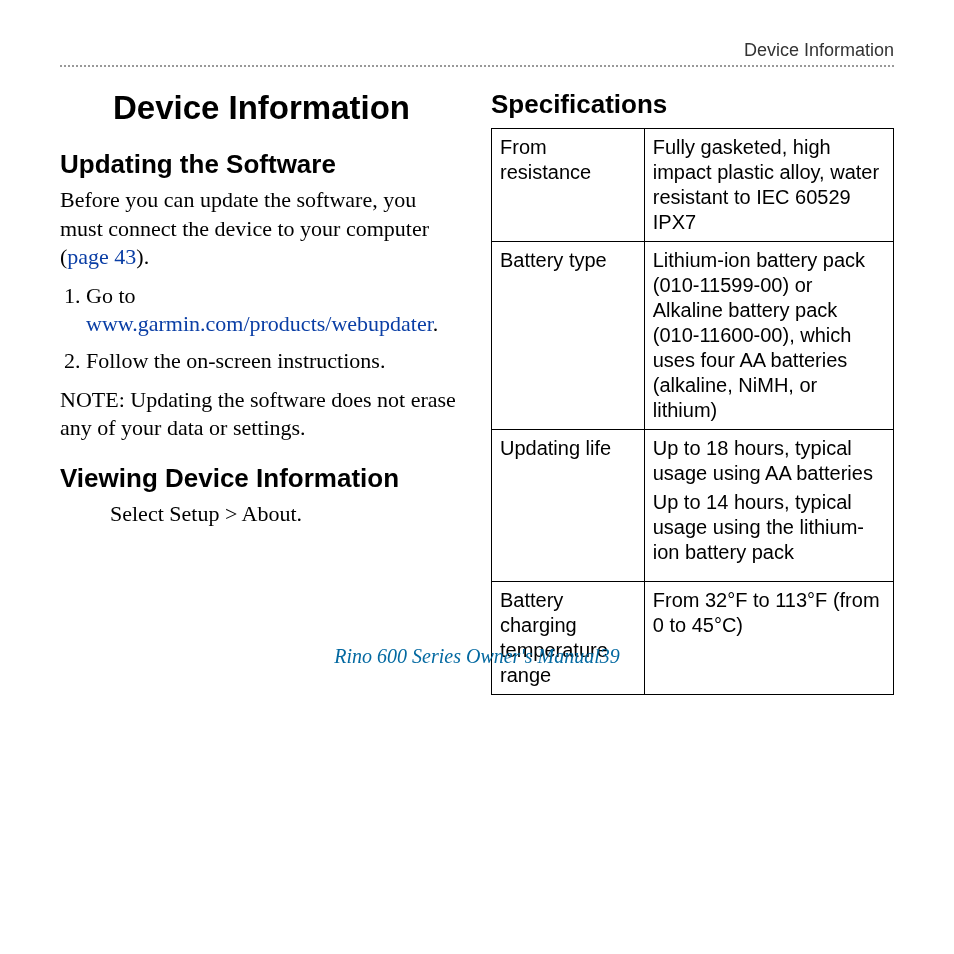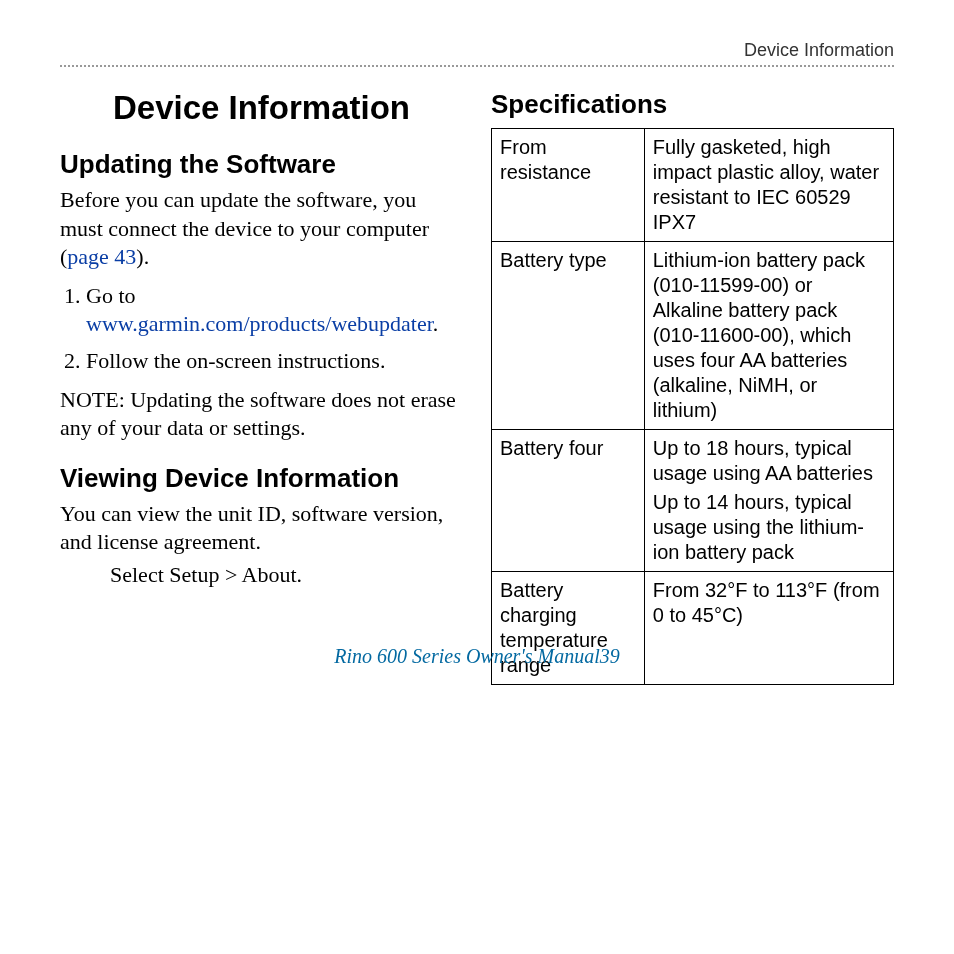--- a/index.html
+++ b/index.html
@@ -85,21 +85,21 @@
   table.spec td:first-child {
     width: 38%;
   }
   .cell-p {
     margin: 0 0 4px 0;
     font-family: Arial, Helvetica, sans-serif;
     font-size: 20px;
     line-height: 1.25;
   }
   .cell-p:last-child {
-    margin-bottom: 0;
+    margin-bottom: 10px;
   }
   .footer {
     position: absolute;
     bottom: 56px;
     left: 60px;
     right: 60px;
     display: flex;
     justify-content: center;
     font-style: italic;
     font-size: 20px;
@@ -128,42 +128,41 @@
           <span>Go to </span><span class="link">www.garmin.com/products/webupdater</span><span>.</span>
         </li>
         <li>Follow the on-screen instructions.</li>
       </ol>
 
       <p>
         <span class="bold">NOTE</span><span>: Updating the software does not erase any of your data or settings.</span>
       </p>
 
       <h2 class="section">Viewing Device Information</h2>
-      <p>You can view the unit ID, software version, and license agreement.</p>
 
       <p class="indent">
         <span>Select </span><span class="bold">Setup</span><span> &gt; </span><span class="bold">About</span><span>.</span>
       </p>
     </div>
 
     <div class="col">
       <h2 class="section" style="margin-top:12px">Specifications</h2>
 
       <table class="spec">
         <tbody>
             <tr>
           <td>From resistance</td>
           <td>Fully gasketed, high impact plastic alloy, water resistant to IEC 60529 IPX7</td>
         </tr>
         <tr>
           <td>Battery type</td>
           <td>Lithium-ion battery pack (010-11599-00) or Alkaline battery pack (010-11600-00), which uses four AA batteries (alkaline, NiMH, or lithium)</td>
         </tr>
         <tr>
-          <td>Battery four</td>
+          <td>Updating life</td>
           <td>
             <p class="cell-p">Up to 18 hours, typical usage using AA batteries</p>
             <p class="cell-p">Up to 14 hours, typical usage using the lithium-ion battery pack</p>
           </td>
         </tr>
         <tr>
           <td>Battery charging temperature range</td>
           <td>From 32°F to 113°F (from 0 to 45°C)</td>
         </tr>
       </tbody>

